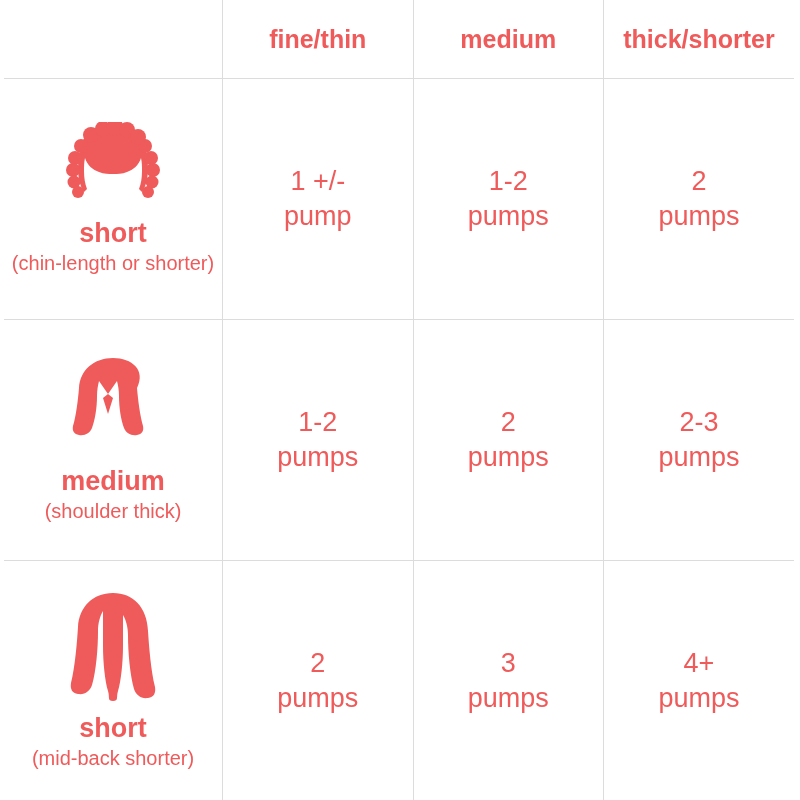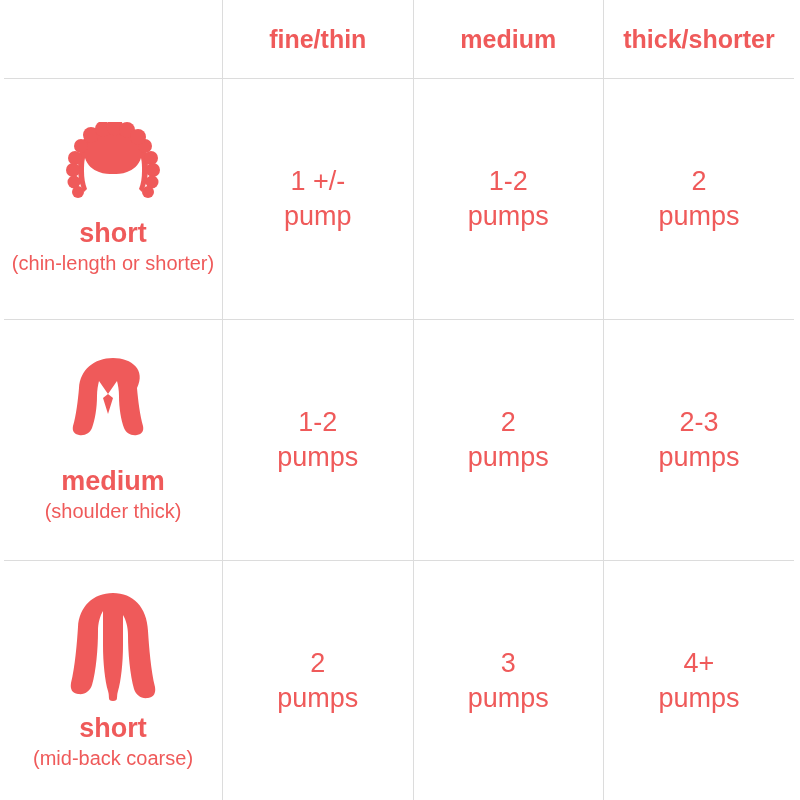--- a/index.html
+++ b/index.html
@@ -201,21 +201,21 @@
         <td class="rowlabel">
           <div class="row-inner">
             <span class="hair-icon">
               <svg width="94" height="112" viewBox="0 0 94 112" xmlns="http://www.w3.org/2000/svg">
                 <g fill="#ef5a5a">
                   <path d="M47 2C27 2 13 16 12 36c-1 16-3 40-7 56-1 6 1 10 7 11 7 1 12-3 14-9 4-14 6-36 6-54 0-8 2-15 5-20v34c0 18 2 36 5 46 2 6-1 10 5 10s3-4 5-10c3-10 5-28 5-46V24c3 5 5 12 5 20 0 18 2 40 6 54 2 6 7 10 14 9 6-1 8-5 7-11-4-16-6-40-7-56C81 16 67 2 47 2z"></path>
                 </g>
               </svg>
             </span>
             <span class="row-name">short</span>
-            <span class="row-sub">(mid-back coarse)</span>
+            <span class="row-sub">(mid-back shorter)</span>
           </div>
         </td>
         <td>
           <span class="cell-value">2
 pumps</span>
         </td>
         <td>
           <span class="cell-value">3
 pumps</span>
         </td>

